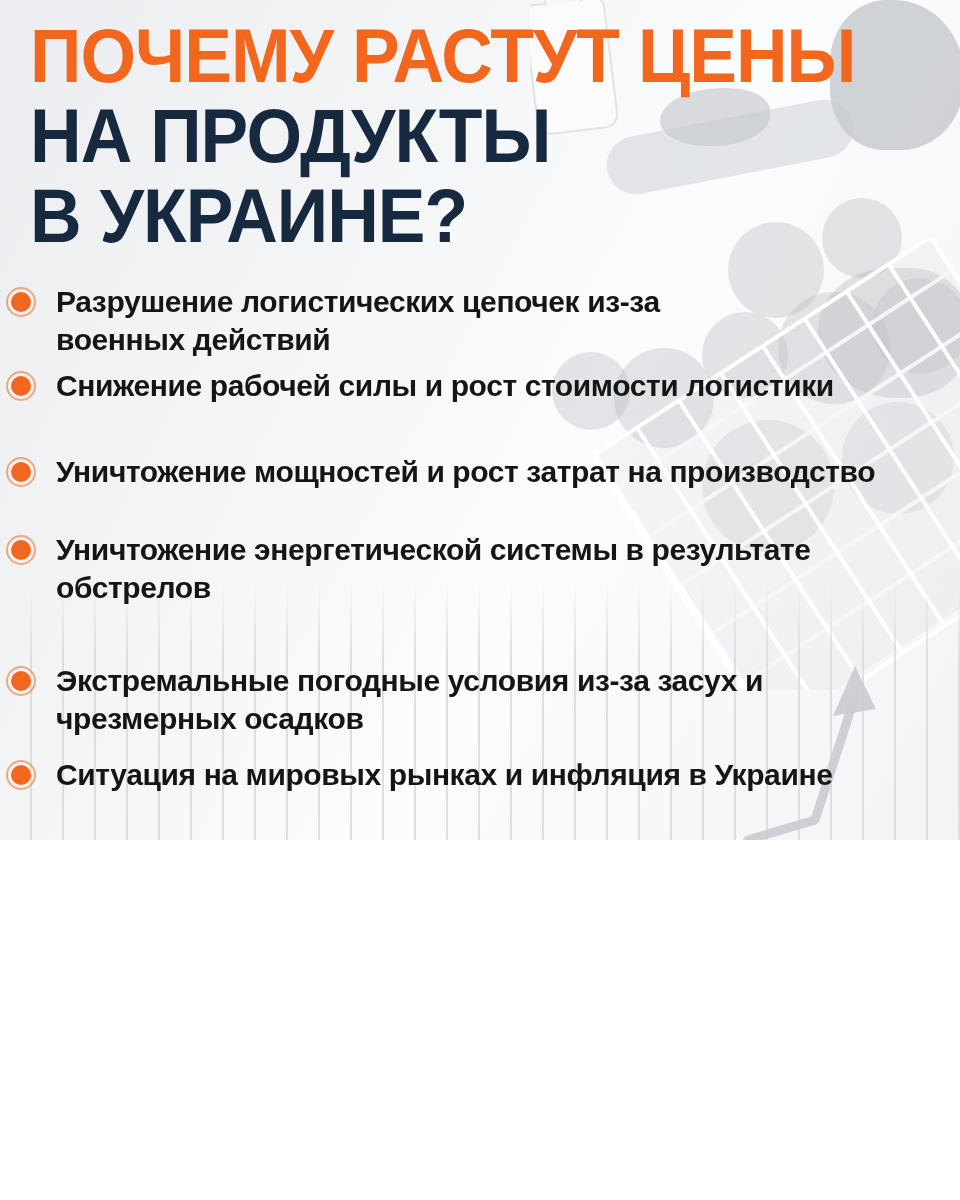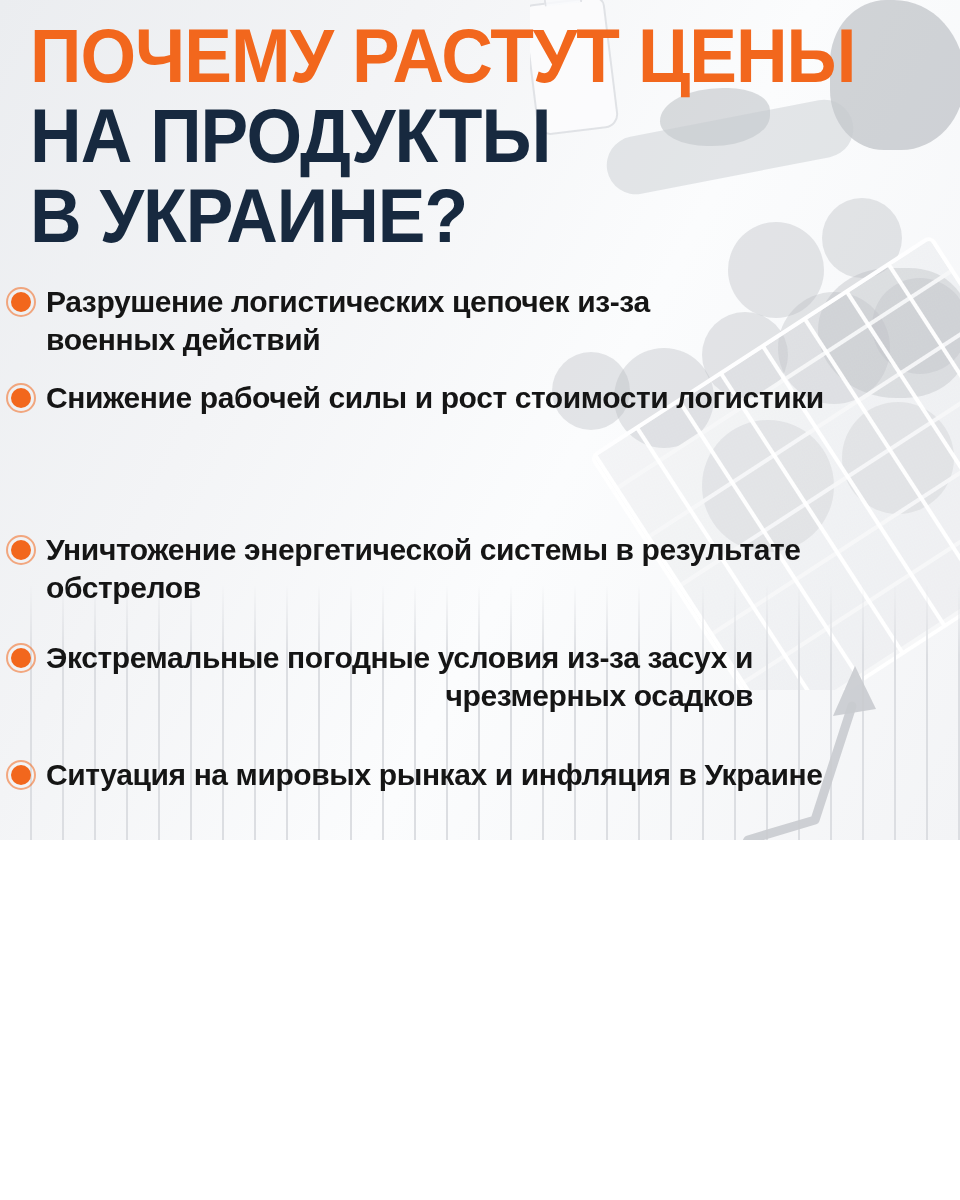--- a/index.html
+++ b/index.html
@@ -58,25 +58,25 @@
   .title-line{white-space:nowrap;font-weight:bold;font-size:76px;line-height:80px;
     letter-spacing:-1px;transform:scaleX(.94);transform-origin:left;}
   .title-orange{color:#F2671D;}
   .title-navy{color:#17293F;}
   
   .reason{position:absolute;left:6px;display:flex;gap:10px;z-index:5;}
   .bullet{flex:0 0 auto;width:26px;height:26px;margin-top:4px;border-radius:50%;
     border:2px solid rgba(242,103,29,.55);position:relative;}
   .bullet::after{content:'';position:absolute;inset:3px;border-radius:50%;background:#F2671D;}
   .reason-text{font-size:30px;font-weight:bold;line-height:38px;letter-spacing:-.4px;
-    color:#151515;white-space:pre-line;}
+    color:#151515;white-space:pre-line;margin-left:10px;}
   .r1{top:283px;} .r1 .reason-text{max-width:700px;}
-  .r2{top:379px;} .r3{top:453px;}
+  .r2{top:367px;} .r3{top:453px;}
   .r4{top:531px;} .r4 .reason-text{max-width:810px;}
-  .r5{top:639px;text-align:right;} .r5 .reason-text{max-width:790px;}
+  .r5{top:662px;} .r5 .reason-text{max-width:790px;}
   .r6{top:756px;justify-content:space-between;}
   .r2 .reason-text,.r3 .reason-text,.r6 .reason-text{white-space:nowrap;}
   
   .logo{position:absolute;left:33px;top:1132px;z-index:6;
     font-family:"DejaVu Serif","Liberation Serif",serif;font-weight:bold;font-size:37px;letter-spacing:-.5px;}
   .logo-glav{color:#2E3E54;}
   .logo-red{color:#EE7216;}
 </style>
 </head>
 <body>
@@ -122,20 +122,24 @@
 
   <div class="reason r1">
     <span class="bullet"></span>
     <span class="reason-text">Разрушение логистических цепочек из-за
 военных действий</span>
   </div>
   <div class="reason r2">
     <span class="bullet"></span>
     <span class="reason-text">Снижение рабочей силы и рост стоимости логистики</span>
   </div>
+  <div class="reason r3">
+    <span class="bullet"></span>
+    <span class="reason-text">Уничтожение мощностей и рост затрат на производство</span>
+  </div>
   <div class="reason r4">
     <span class="bullet"></span>
     <span class="reason-text">Уничтожение энергетической системы в результате
 обстрелов</span>
   </div>
   <div class="reason r5">
     <span class="bullet"></span>
     <span class="reason-text">Экстремальные погодные условия из-за засух и
 чрезмерных осадков</span>
   </div>

